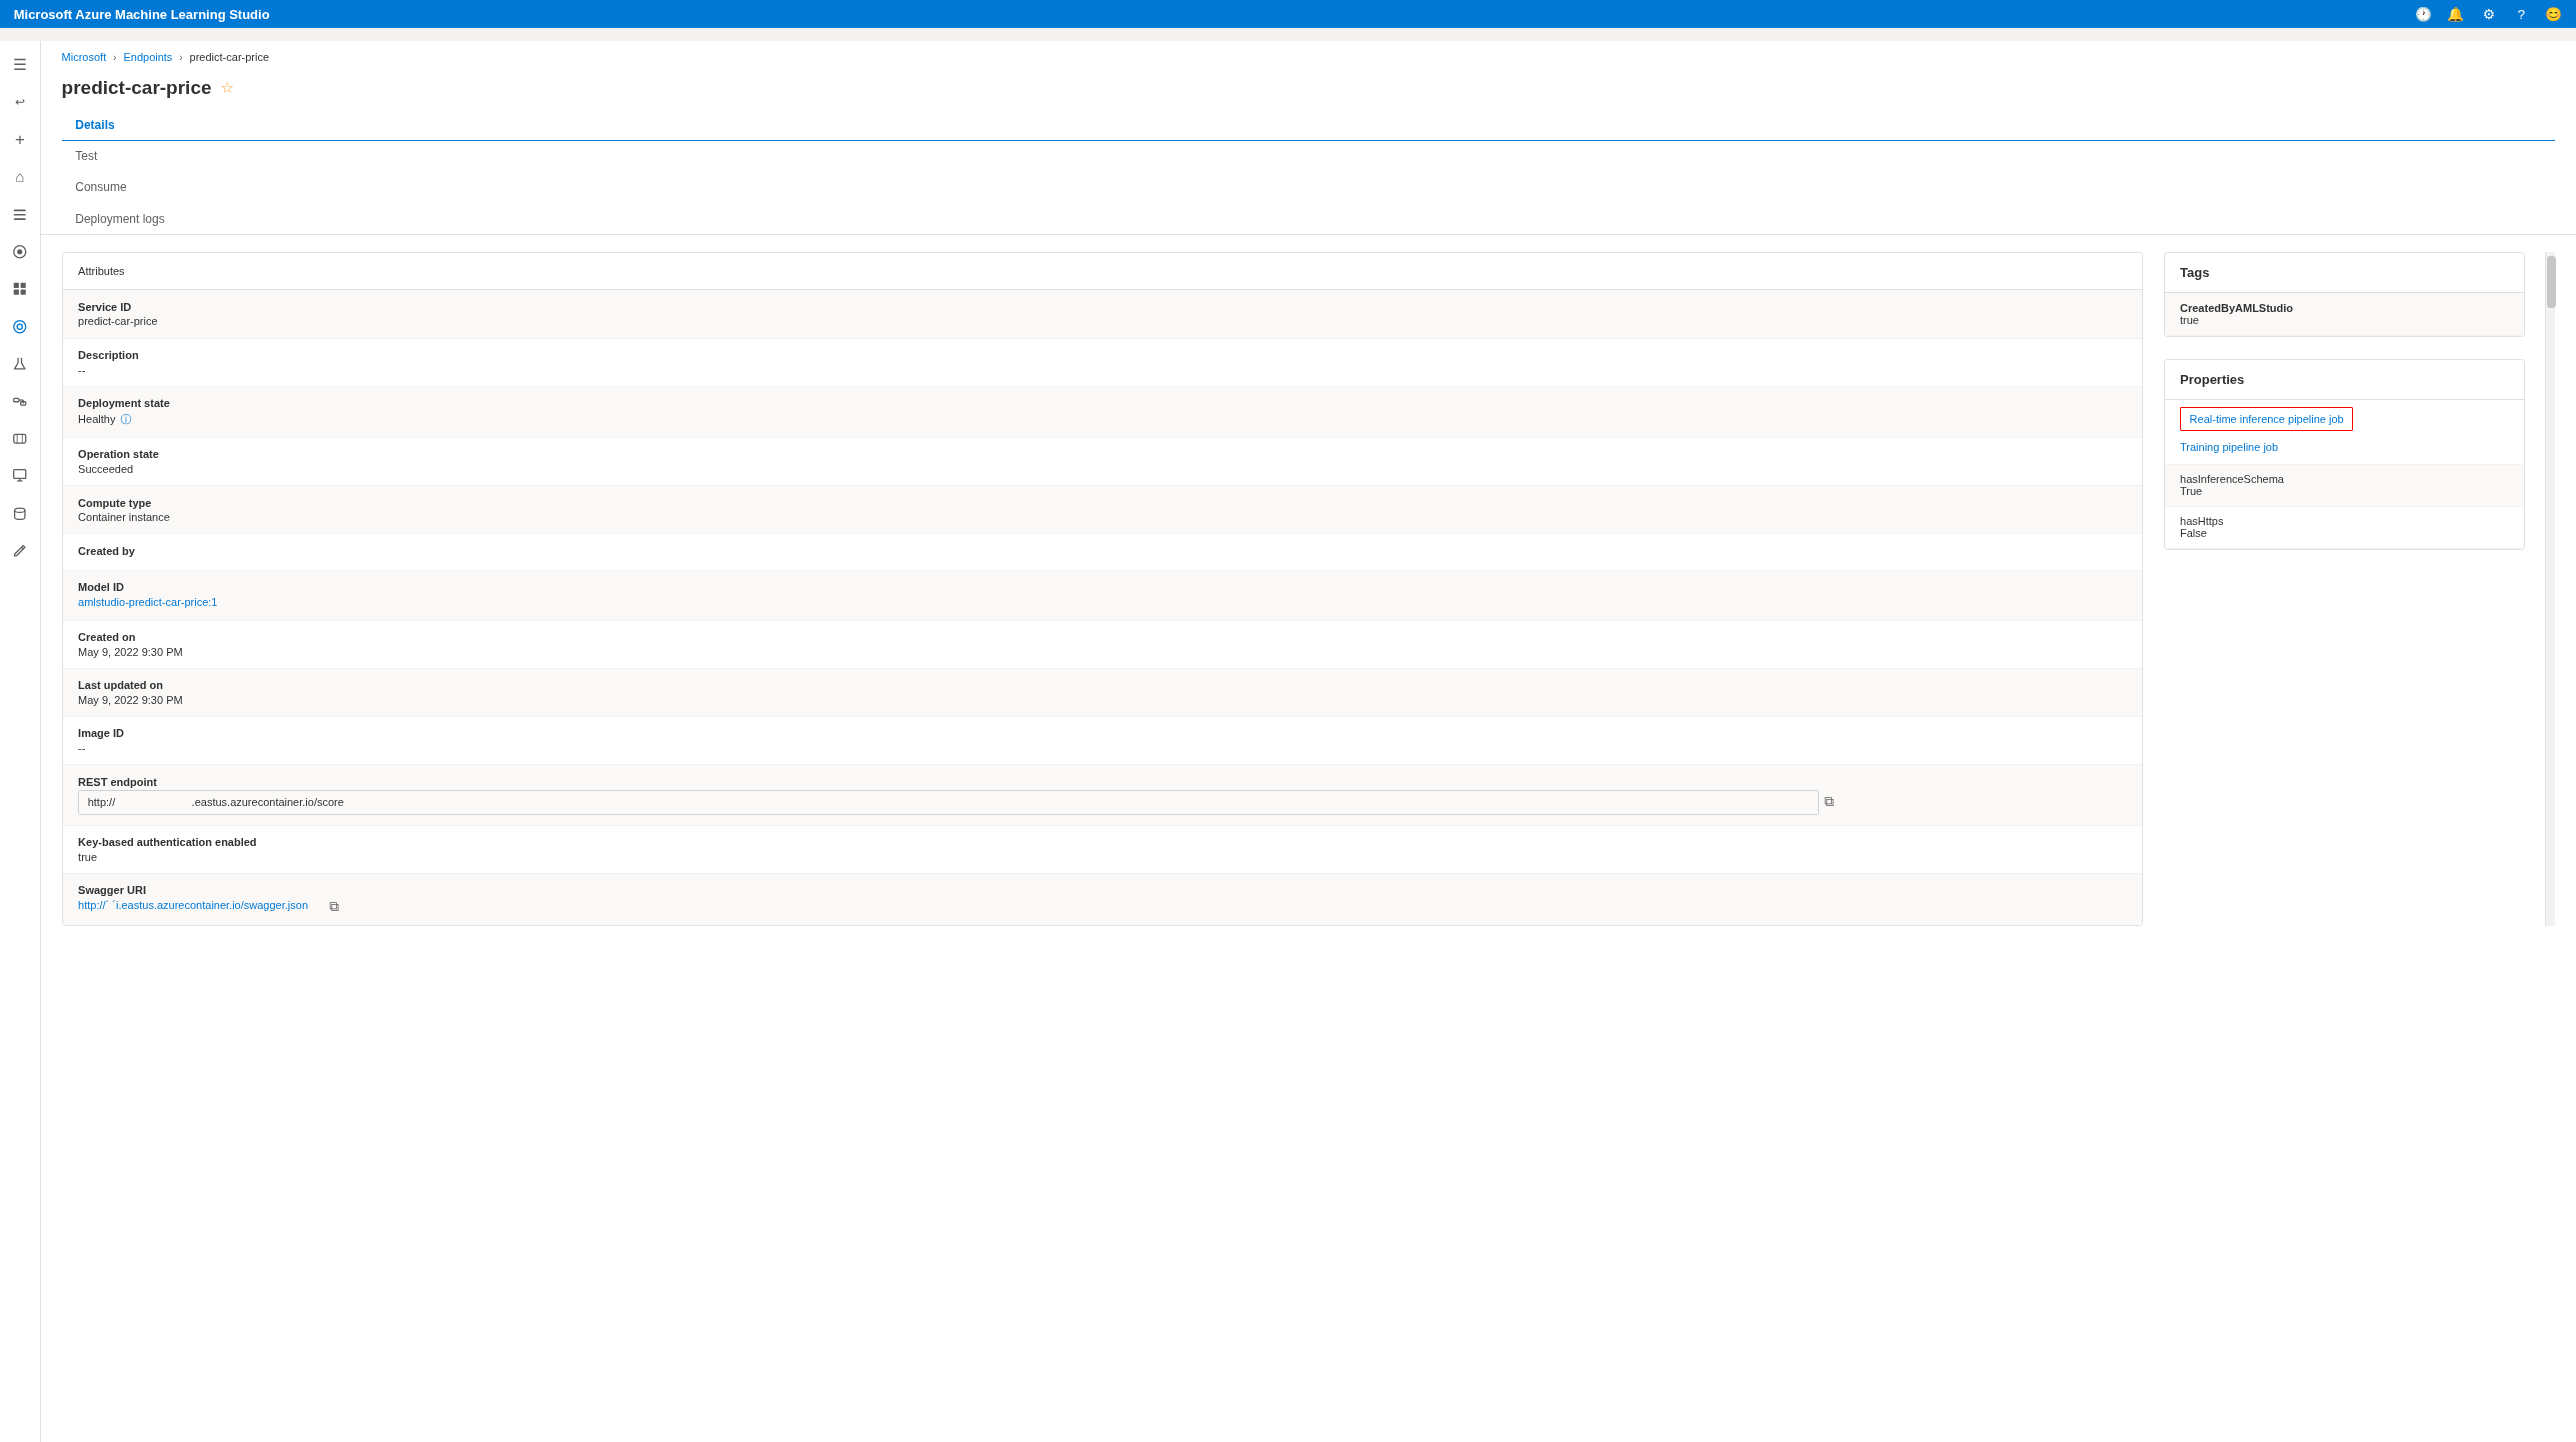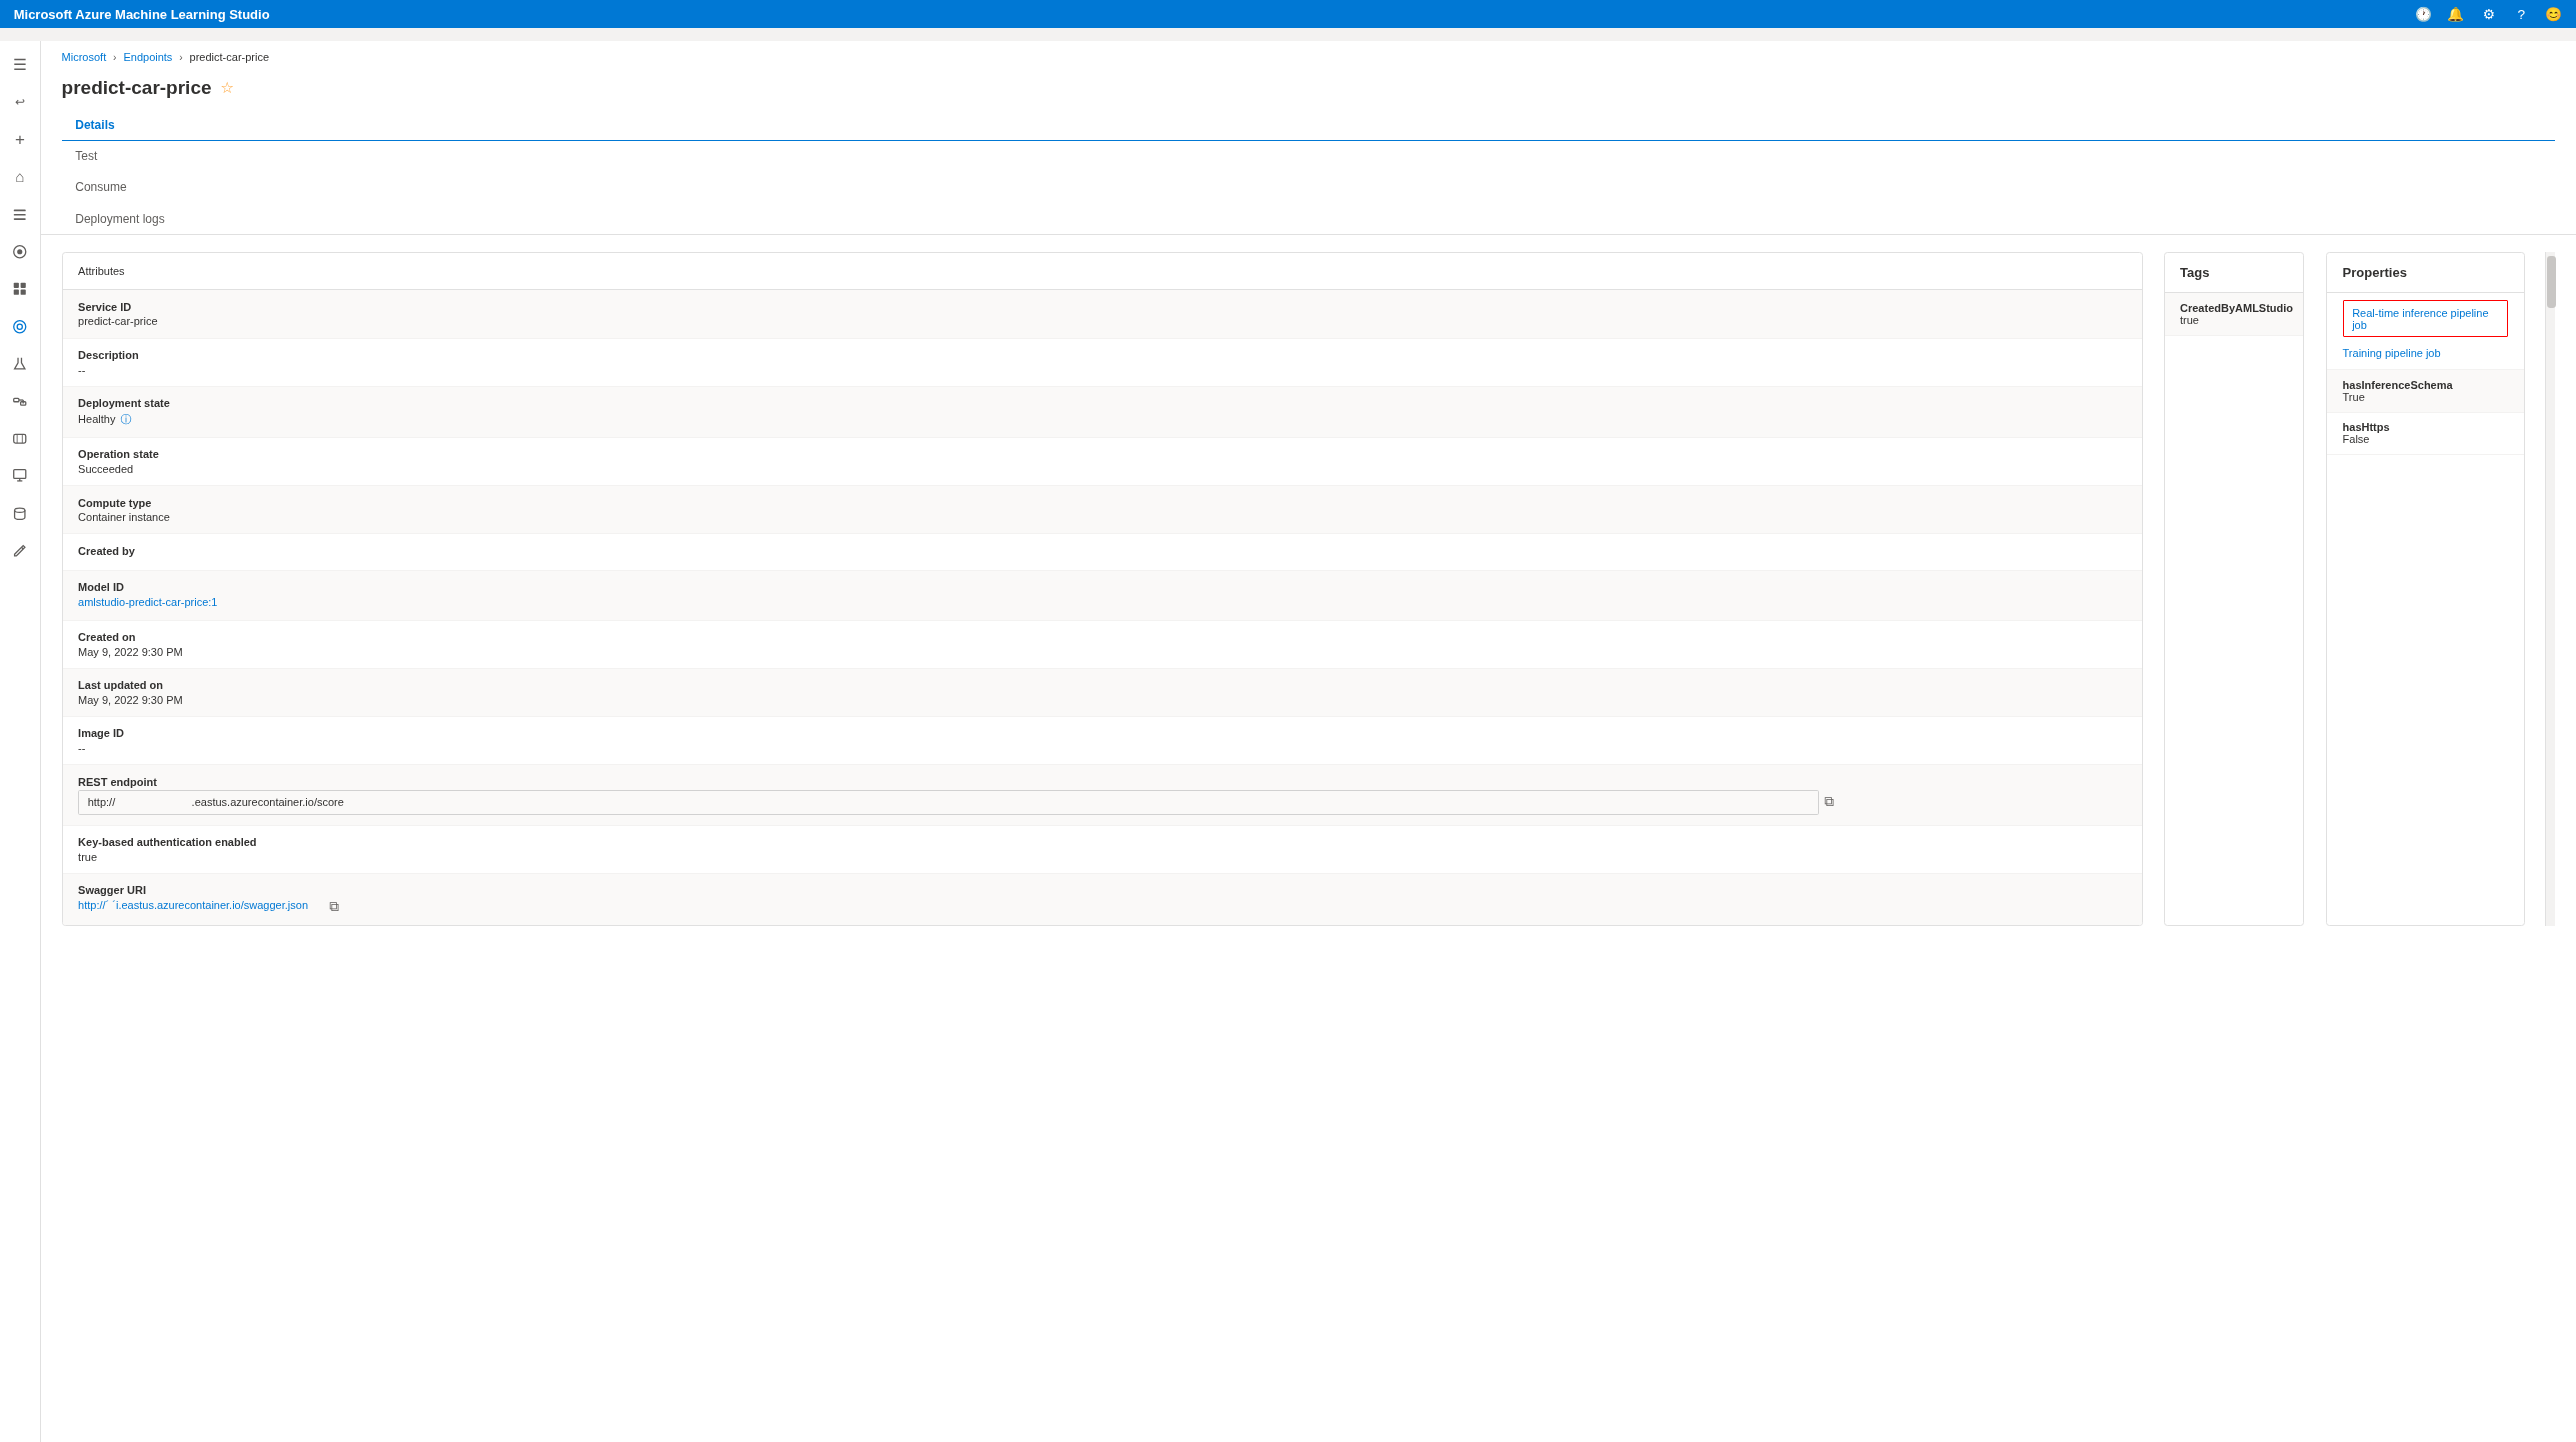--- a/index.html
+++ b/index.html
@@ -151,21 +151,21 @@
       color: #323130;
       background: #faf9f8;
     }
     .copy-icon { color: #605e5c; cursor: pointer; font-size: 13.7px; margin-left: 5.2px; }
     .endpoint-row { display: flex; align-items: center; gap: 0; }
 
     
     .right-panel {
       width: 361px;
       display: flex;
-      flex-direction: row;
+      flex-direction: column;
       gap: 22px;
     }
     .right-card {
       border: 0.9px solid #e0e0e0;
       border-radius: 3.4px;
       background: #fff;
       overflow: hidden;
     }
     .right-card-header {
       padding: 12px 15.5px;
@@ -184,21 +184,21 @@
       padding: 8.6px 15.5px;
       border-bottom: 0.9px solid #f3f2f1;
       font-size: 11px;
       color: #0078d4;
       cursor: pointer;
     }
     .prop-row {
       padding: 8.6px 15.5px;
       border-bottom: 0.9px solid #f3f2f1;
     }
-    .prop-key { font-size: 11px; font-weight: 700; color: #323130; }
+    .prop-key { font-size: 11px; font-weight: 400; color: #323130; }
     .prop-val { font-size: 11px; color: #323130; }
 
     
     .right-scroll {
       width: 10.3px;
       background: #f3f2f1;
       border-left: 0.9px solid #e0e0e0;
       position: relative;
     }
     .scroll-thumb {

